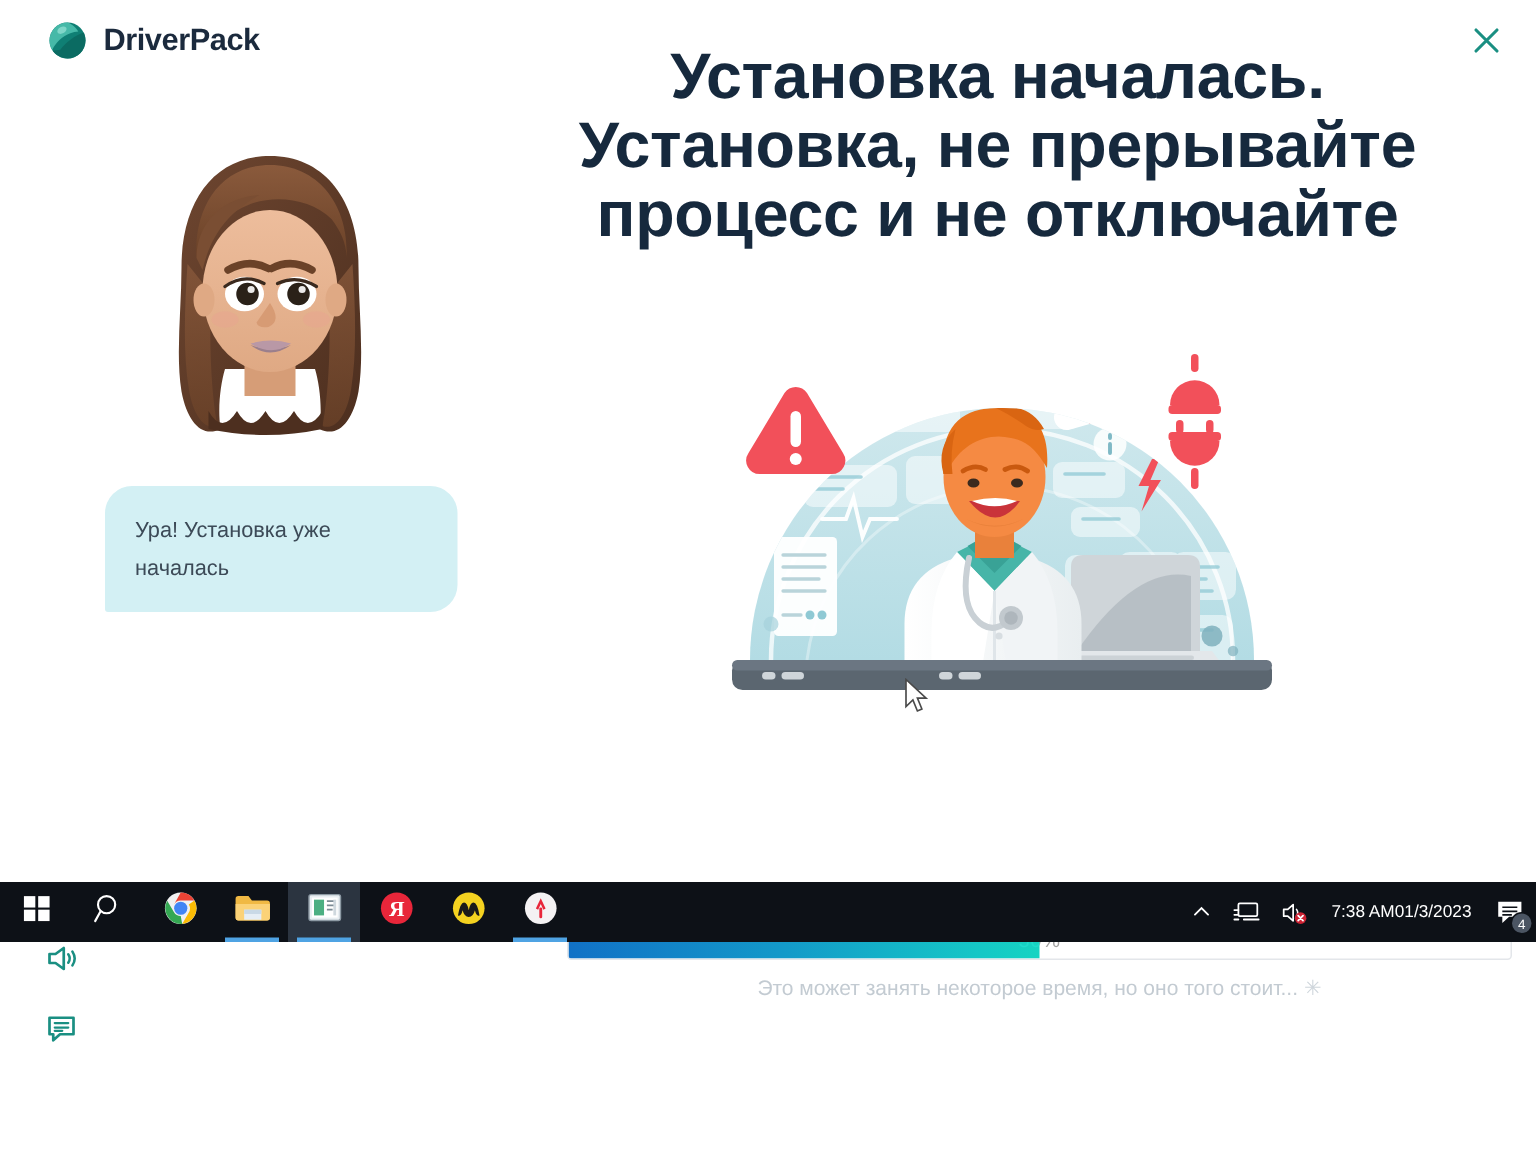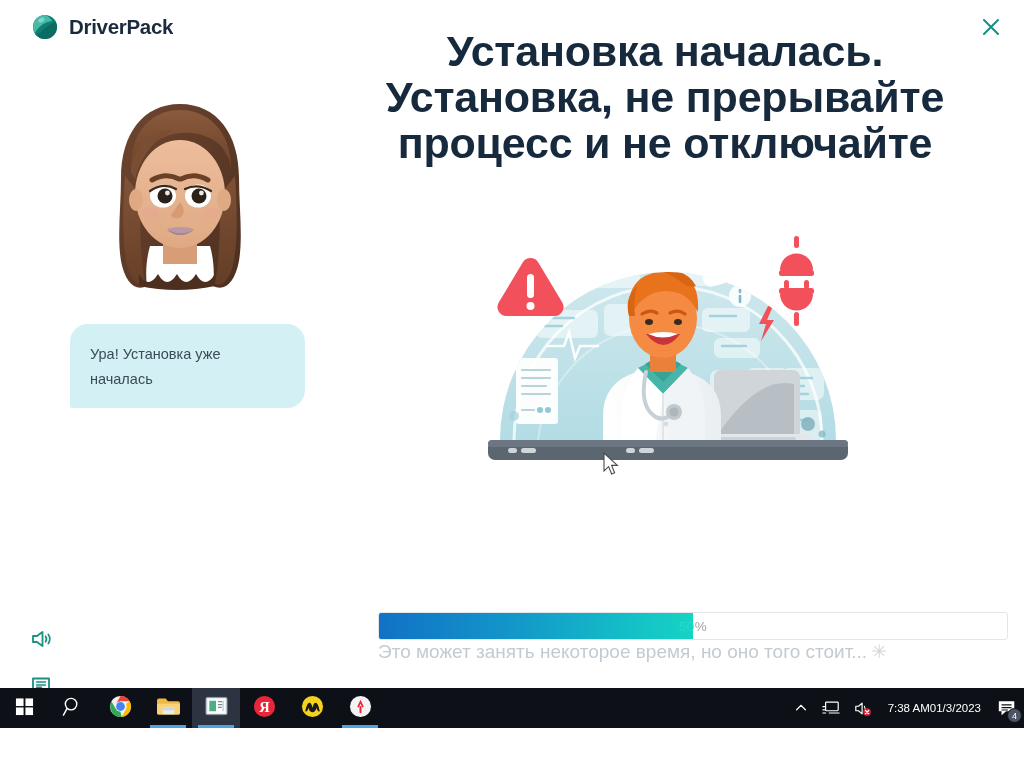--- a/index.html
+++ b/index.html
@@ -2,21 +2,21 @@
 <html><head>
 <meta charset="utf-8">
 <style>
   * { margin:0; padding:0; box-sizing:border-box; }
   html, body {
     width:1024px; height:768px; overflow:hidden;
     font-family:"Liberation Sans", sans-serif;
     background:#ffffff;
   }
   #app {
-    position:relative; width:1024px; height:728px;
+    position:relative; width:1024px; height:628px;
     background:#86efac;
   }
 
   
   #window {
     position:absolute; left:0; top:0; width:1024px; height:728px;
     background:#ffffff; overflow:hidden;
   }
 
   
@@ -80,22 +80,22 @@
     width:50%;
     background:linear-gradient(90deg,#1171c6 0%,#1399c9 45%,#15c8c6 88%,#16d4c2 100%);
   }
   #progress-label {
     position:absolute; left:0; top:0; width:100%; height:100%;
     display:flex; align-items:center; justify-content:center;
     font-size:13.5px; color:#9aa3ab; letter-spacing:0.3px;
     mix-blend-mode:luminosity;
   }
   #progress-note {
-    width:630px; 
-    font-size:19px; color:#c3cbd2; white-space:nowrap;
+    margin-top:10px; width:630px; text-align:center;
+    font-size:14px; color:#c3cbd2; white-space:nowrap;
   }
   #progress-note .spark { color:#cfd6dc; margin-left:4px; }
 
   
   #side-icons {
     position:absolute; left:30px; top:628px;
     display:flex; flex-direction:column; gap:24px;
   }
   .side-icon { width:22px; height:22px; cursor:pointer; }
 

